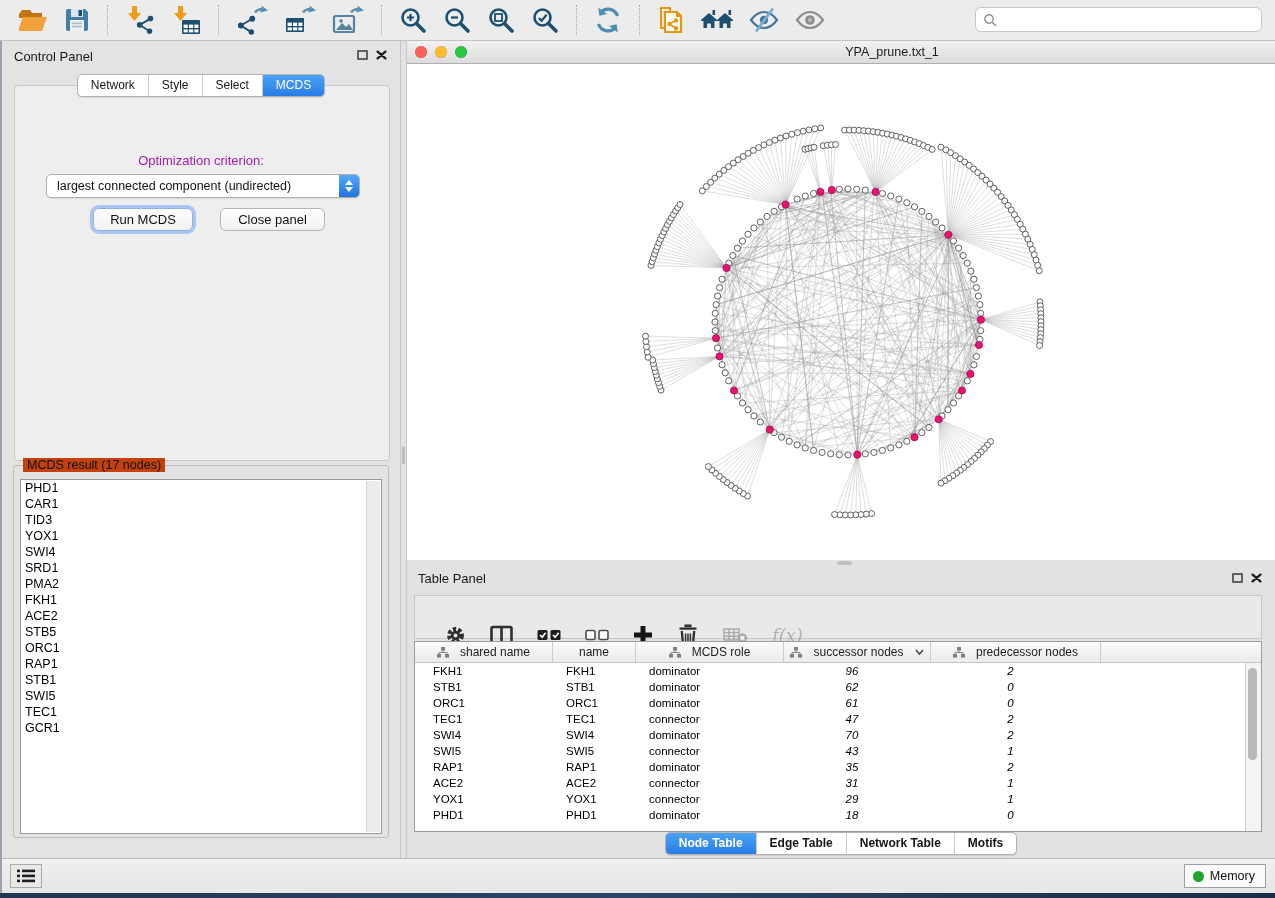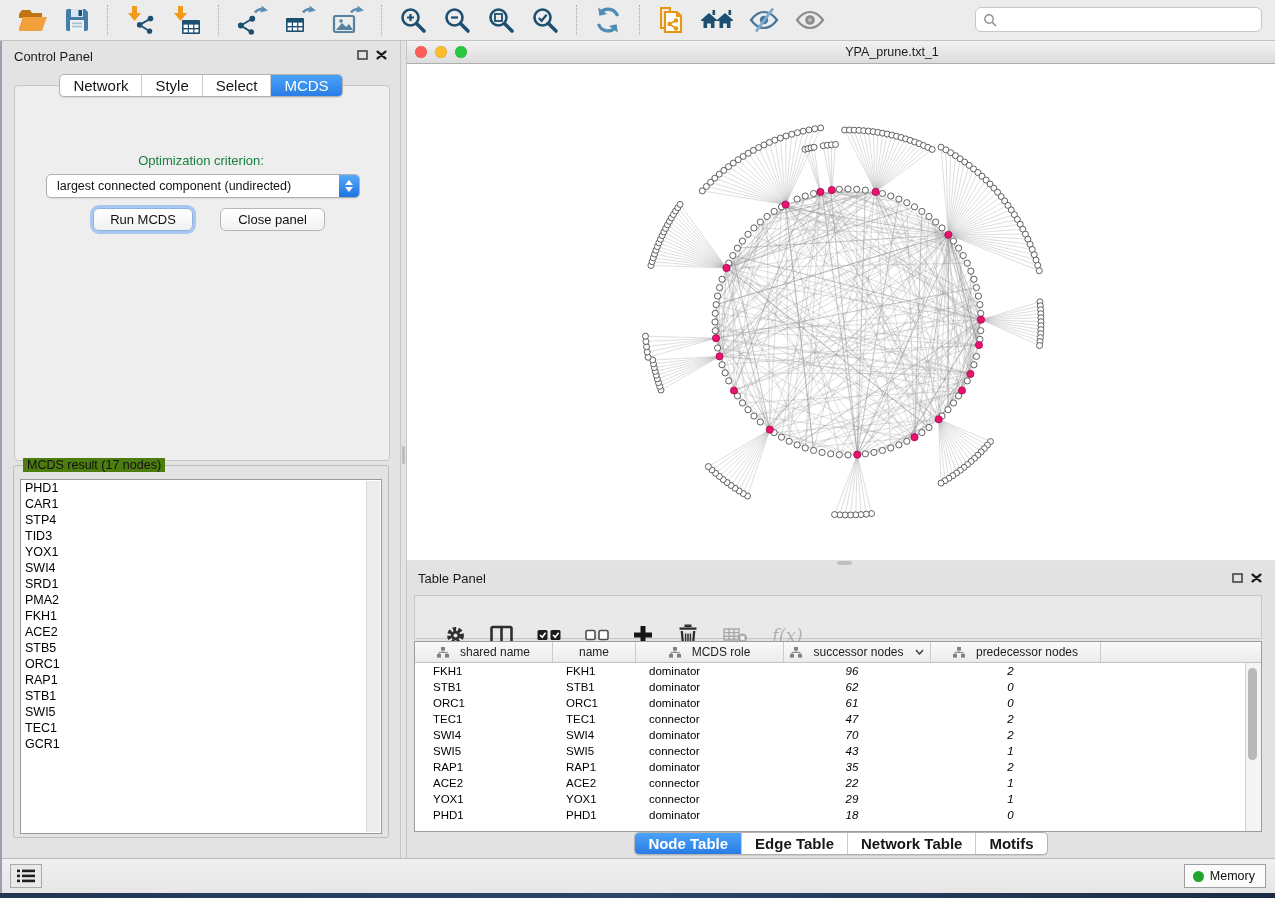--- a/index.html
+++ b/index.html
@@ -27,36 +27,36 @@
   #v-splitter .handle{position:absolute;left:1px;top:405px;width:3px;height:18px;background:#bdbdbd;border-radius:2px;}
   #h-splitter{left:407px;top:560px;width:868px;height:6px;background:#e3e3e3;}
   #h-splitter .handle{position:absolute;left:430px;top:1px;width:15px;height:4px;background:#c0c0c0;border-radius:2px;}
 
   
   #control-panel{left:2px;top:41px;width:398px;height:817px;background:#e3e3e3;box-sizing:border-box;}
   #cp-title{left:12px;top:8px;font-size:13px;color:#1a1a1a;}
   .win-btns{position:absolute;top:9px;display:flex;gap:8px;align-items:center;}
   #cp-inner{left:12px;top:44px;width:374px;height:374px;background:#eeeeee;border:1px solid #c8c8c8;border-radius:4px;}
   .seg{display:inline-flex;background:#fff;border:1px solid #b2b2b2;border-radius:5px;overflow:hidden;height:21px;box-shadow:0 1px 1px rgba(0,0,0,.10);}
-  .seg-btn{padding:0 13px;font-size:15px;line-height:21px;color:#161616;border-left:1px solid #cbcbcb;cursor:default;white-space:nowrap;}
+  .seg-btn{padding:0 13px;font-size:12px;line-height:21px;color:#161616;border-left:1px solid #cbcbcb;cursor:default;white-space:nowrap;}
   .seg-btn:first-child{border-left:none;}
   .seg-btn.active{background:linear-gradient(#4aa2f8,#2a7ce6);color:#fff;}
   #cp-tabs{left:0;top:33px;width:398px;display:flex;justify-content:center;}
-  #opt-label{left:13px;top:112px;width:372px;text-align:center;font-size:13px;color:#15803d;}
+  #opt-label{left:13px;top:112px;width:372px;text-align:center;font-size:13px;color:#a21caf;}
   #opt-select{left:44px;top:133px;width:314px;height:24px;background:#fff;border:1px solid #b0b0b0;border-radius:5px;
     display:flex;align-items:center;box-sizing:border-box;box-shadow:0 1px 1px rgba(0,0,0,.08);}
   #opt-select .val{flex:1;font-size:12.5px;color:#111;padding-left:10px;white-space:nowrap;overflow:hidden;}
   #opt-select .stepper{width:20px;height:22px;border-radius:0 4px 4px 0;background:linear-gradient(#55a9f9,#1e73e0);
     display:flex;flex-direction:column;align-items:center;justify-content:center;gap:2px;}
   .mac-btn{position:absolute;height:23px;background:linear-gradient(#ffffff,#f1f1f1);border:1px solid #b5b5b5;border-radius:6px;
     font-size:13px;color:#111;display:flex;align-items:center;justify-content:center;box-sizing:border-box;cursor:default;}
   #run-btn{left:91px;top:167px;width:100px;border-color:#8fb2dd;box-shadow:0 0 0 3px rgba(110,165,245,.55);}
   #closepanel-btn{left:202px;top:167px;width:105px;margin-left:16px;}
   #mcds-fieldset{left:11px;top:424px;width:376px;height:373px;border:1px solid #bdbdbd;border-radius:3px;box-sizing:border-box;}
-  #mcds-legend{left:21px;top:417px;background:#4d7c0f;padding:0 4px;font-size:12.5px;color:#111;}
+  #mcds-legend{left:21px;top:417px;background:#c2410c;padding:0 4px;font-size:12.5px;color:#111;}
   #mcds-list{left:18px;top:438px;width:362px;height:355px;background:#fff;border:1px solid #9a9a9a;box-sizing:border-box;overflow:hidden;}
   #mcds-list .track{position:absolute;right:1px;top:1px;width:13px;height:calc(100% - 2px);background:#ededed;border-left:1px solid #d9d9d9;}
   .list-item{font-size:12.5px;line-height:16px;color:#000;padding-left:4px;}
 
   
   #net-window{left:407px;top:41px;width:956px;height:519px;background:#fff;}
   #net-titlebar{left:0;top:0;width:868px;height:23px;background:linear-gradient(#f2f2f2,#dcdcdc);border-bottom:1px solid #aeaeae;
     display:flex;align-items:center;box-sizing:border-box;}
   .tl{width:12px;height:12px;border-radius:50%;margin-left:8px;box-shadow:inset 0 0 1px rgba(0,0,0,.35);}
   #net-title{position:absolute;left:0;width:868px;text-align:center;padding-left:102px;box-sizing:border-box;font-size:12.5px;color:#1c1c1c;}
@@ -306,21 +306,20 @@
         </svg>
     </span>
   </div>
   <div id="run-btn" class="mac-btn">Run MCDS</div>
   <div id="closepanel-btn" class="mac-btn">Close panel</div>
   <div id="mcds-fieldset" class="abs"></div>
   <div id="mcds-legend" class="abs">MCDS result (17 nodes)</div>
   <div id="mcds-list" class="abs">
     <div class="list-item">PHD1</div>
       <div class="list-item">CAR1</div>
-      <div class="list-item">STP4</div>
       <div class="list-item">TID3</div>
       <div class="list-item">YOX1</div>
       <div class="list-item">SWI4</div>
       <div class="list-item">SRD1</div>
       <div class="list-item">PMA2</div>
       <div class="list-item">FKH1</div>
       <div class="list-item">ACE2</div>
       <div class="list-item">STB5</div>
       <div class="list-item">ORC1</div>
       <div class="list-item">RAP1</div>
@@ -1284,21 +1283,21 @@
           <div class="td left first" style="width: 138px;">RAP1</div>
           <div class="td left" style="width: 83px;">RAP1</div>
           <div class="td left" style="width: 148px;">dominator</div>
           <div class="td num" style="width: 147px;">35</div>
           <div class="td num" style="width: 170px;">2</div>
         </div>
         <div class="tr">
           <div class="td left first" style="width: 138px;">ACE2</div>
           <div class="td left" style="width: 83px;">ACE2</div>
           <div class="td left" style="width: 148px;">connector</div>
-          <div class="td num" style="width: 147px;">22</div>
+          <div class="td num" style="width: 147px;">31</div>
           <div class="td num" style="width: 170px;">1</div>
         </div>
         <div class="tr">
           <div class="td left first" style="width: 138px;">YOX1</div>
           <div class="td left" style="width: 83px;">YOX1</div>
           <div class="td left" style="width: 148px;">connector</div>
           <div class="td num" style="width: 147px;">29</div>
           <div class="td num" style="width: 170px;">1</div>
         </div>
         <div class="tr">

